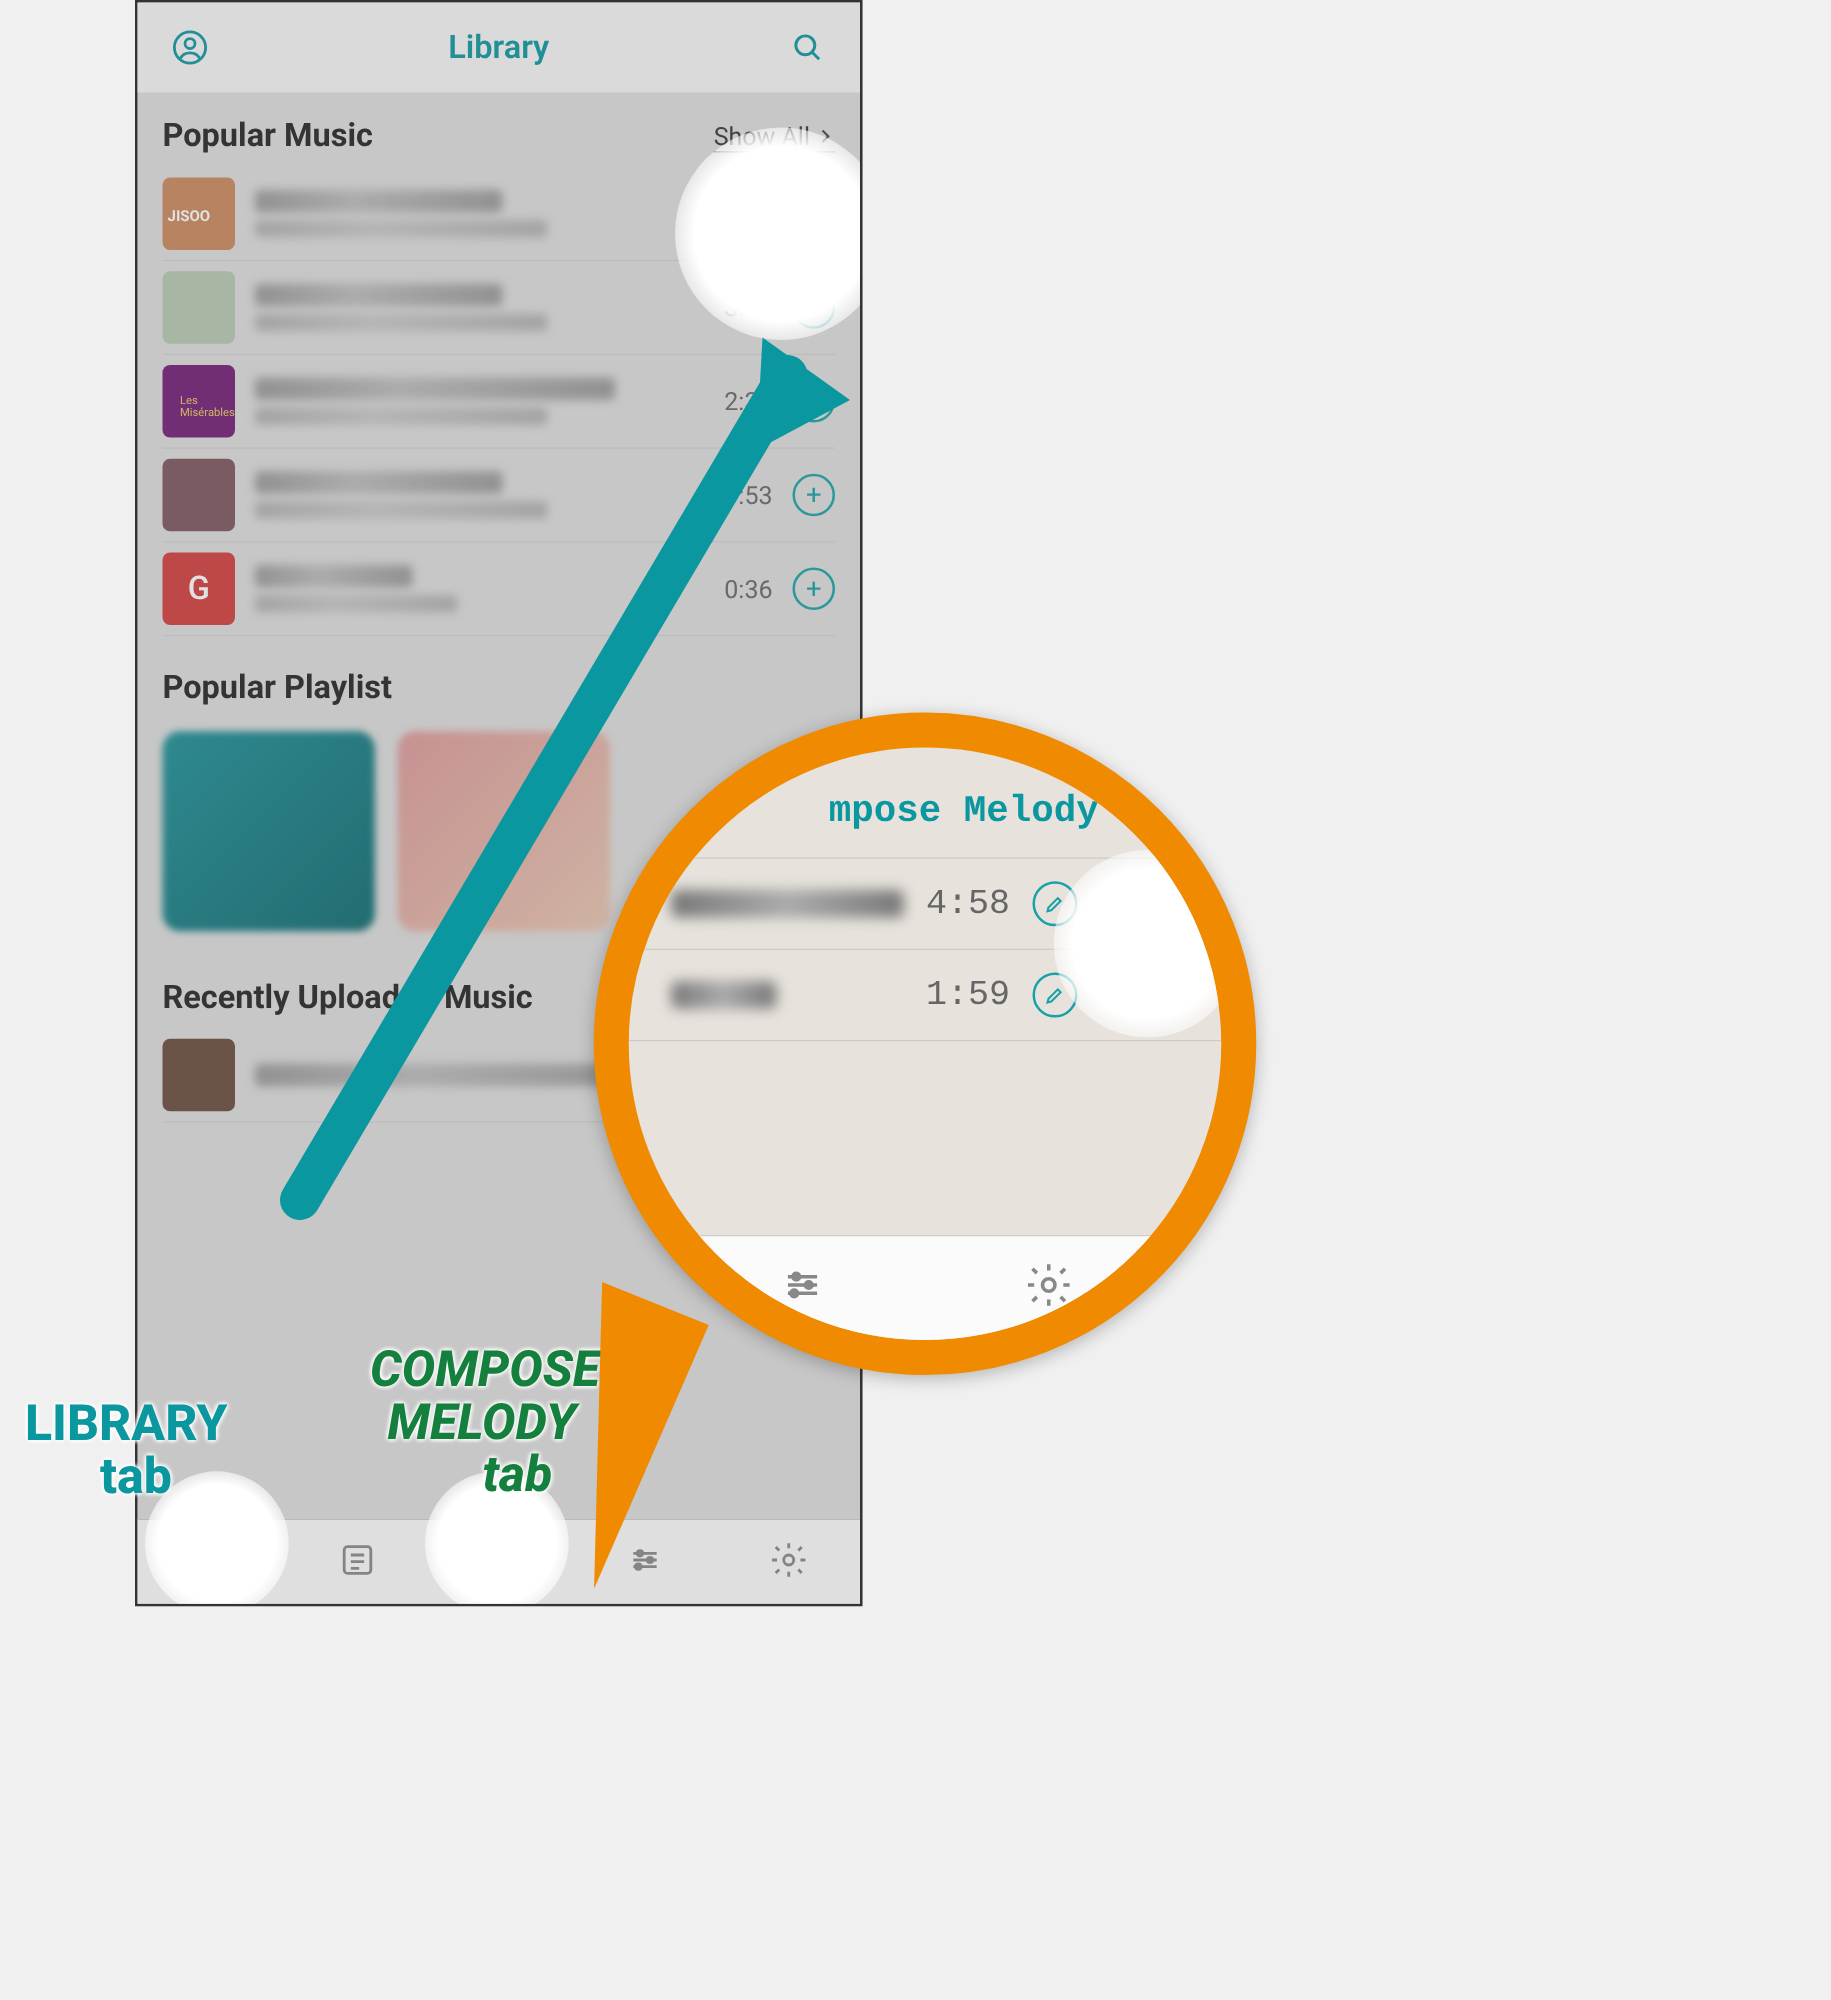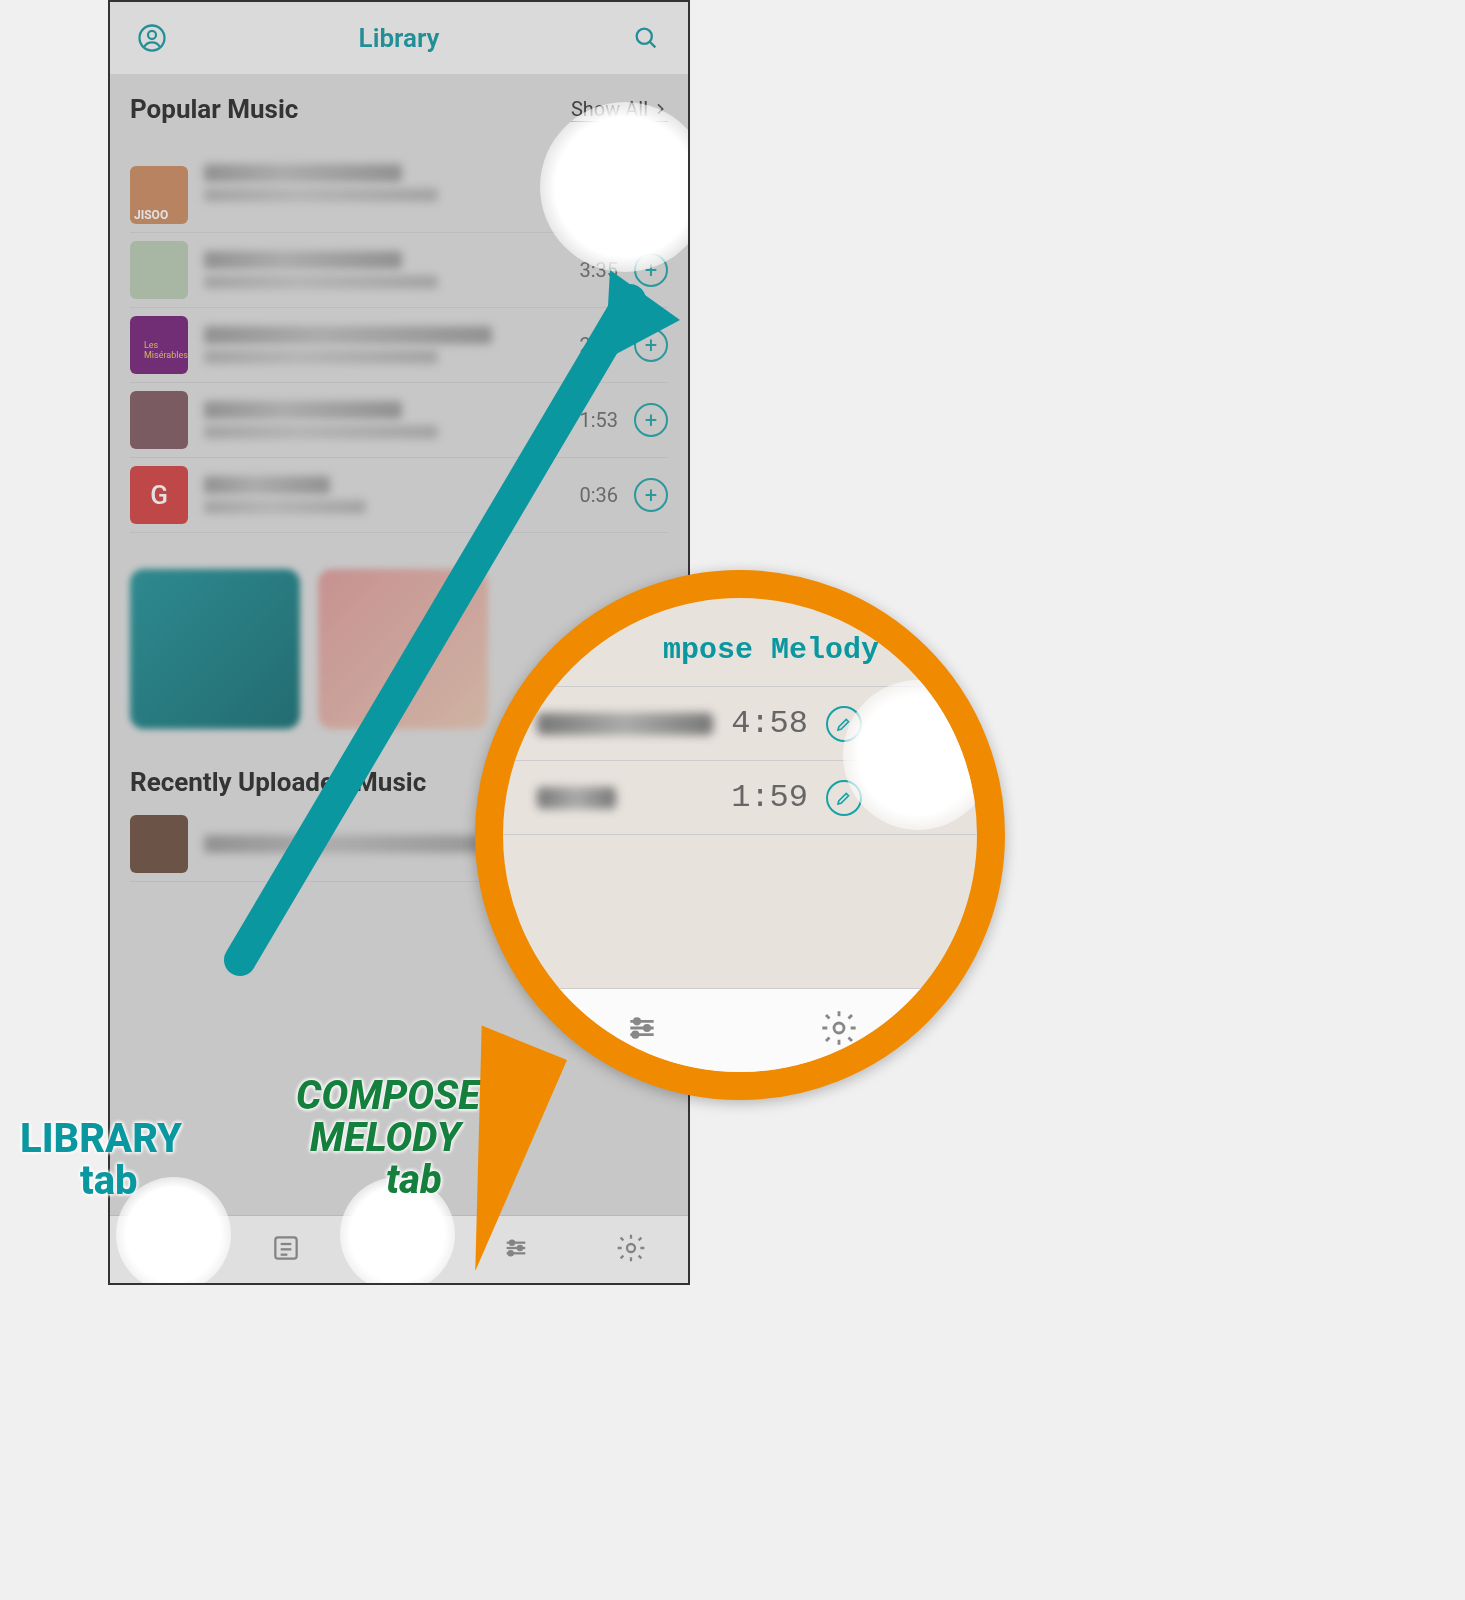--- a/index.html
+++ b/index.html
@@ -181,21 +181,21 @@
   .mag-row {
     display:flex; align-items:center; gap:18px;
     padding: 18px 34px 18px 34px;
     border-bottom: 1px solid #ccc;
   }
   .mag-blur {
     flex:1; height:22px;
     background:linear-gradient(90deg,#777,#aaa,#777);
     filter: blur(5px); border-radius:5px;
   }
-  .mag-dur { color:#666; font-size:32px; }
+  .mag-dur { color:#666; font-size:28px; }
   .mag-edit {
     width:36px; height:36px; border:2.5px solid #17a2a7; border-radius:50%;
     display:flex; align-items:center; justify-content:center;
   }
   .mag-more { color:#17a2a7; font-size:30px; letter-spacing:3px; font-weight:700; }
   .mag-tabbar {
     position:absolute; left:0; right:0; bottom:0; height:84px;
     background:#fbfbfb; border-top:1px solid #ccc;
     display:flex; align-items:center; justify-content:space-around;
     padding: 0 40px;
@@ -244,21 +244,21 @@
       <div class="section-title">Popular Music</div>
       <div class="show-all">
         <span>Show All</span>
         <svg width="16" height="16" viewBox="0 0 24 24" fill="none" stroke="#444" stroke-width="2.5">
             <polyline points="9 5 16 12 9 19"></polyline>
           </svg>
       </div>
     </div>
 
     <div class="track-row">
-      <div class="thumb" style="background:#c9875a;display:flex;align-items:flex-end;padding:2px 4px;color:#fff;font-size:12px;font-weight:700;margin-top:24px;">JISOO</div>
+      <div class="thumb" style="background:#c9875a;display:flex;align-items:flex-end;padding:20px 4px;color:#fff;font-size:12px;font-weight:700;">JISOO</div>
       <div class="track-text">
           <div class="blur-line short"></div>
           <div class="blur-line sub"></div>
         </div>
       <div class="duration">1:22</div>
       <div class="plus-btn">+</div>
     </div>
     <div class="track-row">
       <div class="thumb" style="background:#b7c9b1;"></div>
       <div class="track-text">
@@ -291,20 +291,23 @@
       <div class="track-text">
           <div class="blur-line" style="width:35%"></div>
           <div class="blur-line sub" style="width:45%"></div>
         </div>
       <div class="duration">0:36</div>
       <div class="plus-btn">+</div>
     </div>
   </div>
 
   <div class="section">
+    <div class="section-header">
+      <div class="section-title">Popular Playlist</div>
+    </div>
     <div class="playlist-row">
       <div class="playlist-card" style="background:linear-gradient(135deg,#1a8f96,#0b6a70);"></div>
       <div class="playlist-card" style="background:linear-gradient(135deg,#d99,#e8c5b0);"></div>
     </div>
   </div>
 
   <div class="section" style="padding-bottom:90px;">
     <div class="section-header">
       <div class="section-title">Recently Uploaded Music</div>
     </div>

